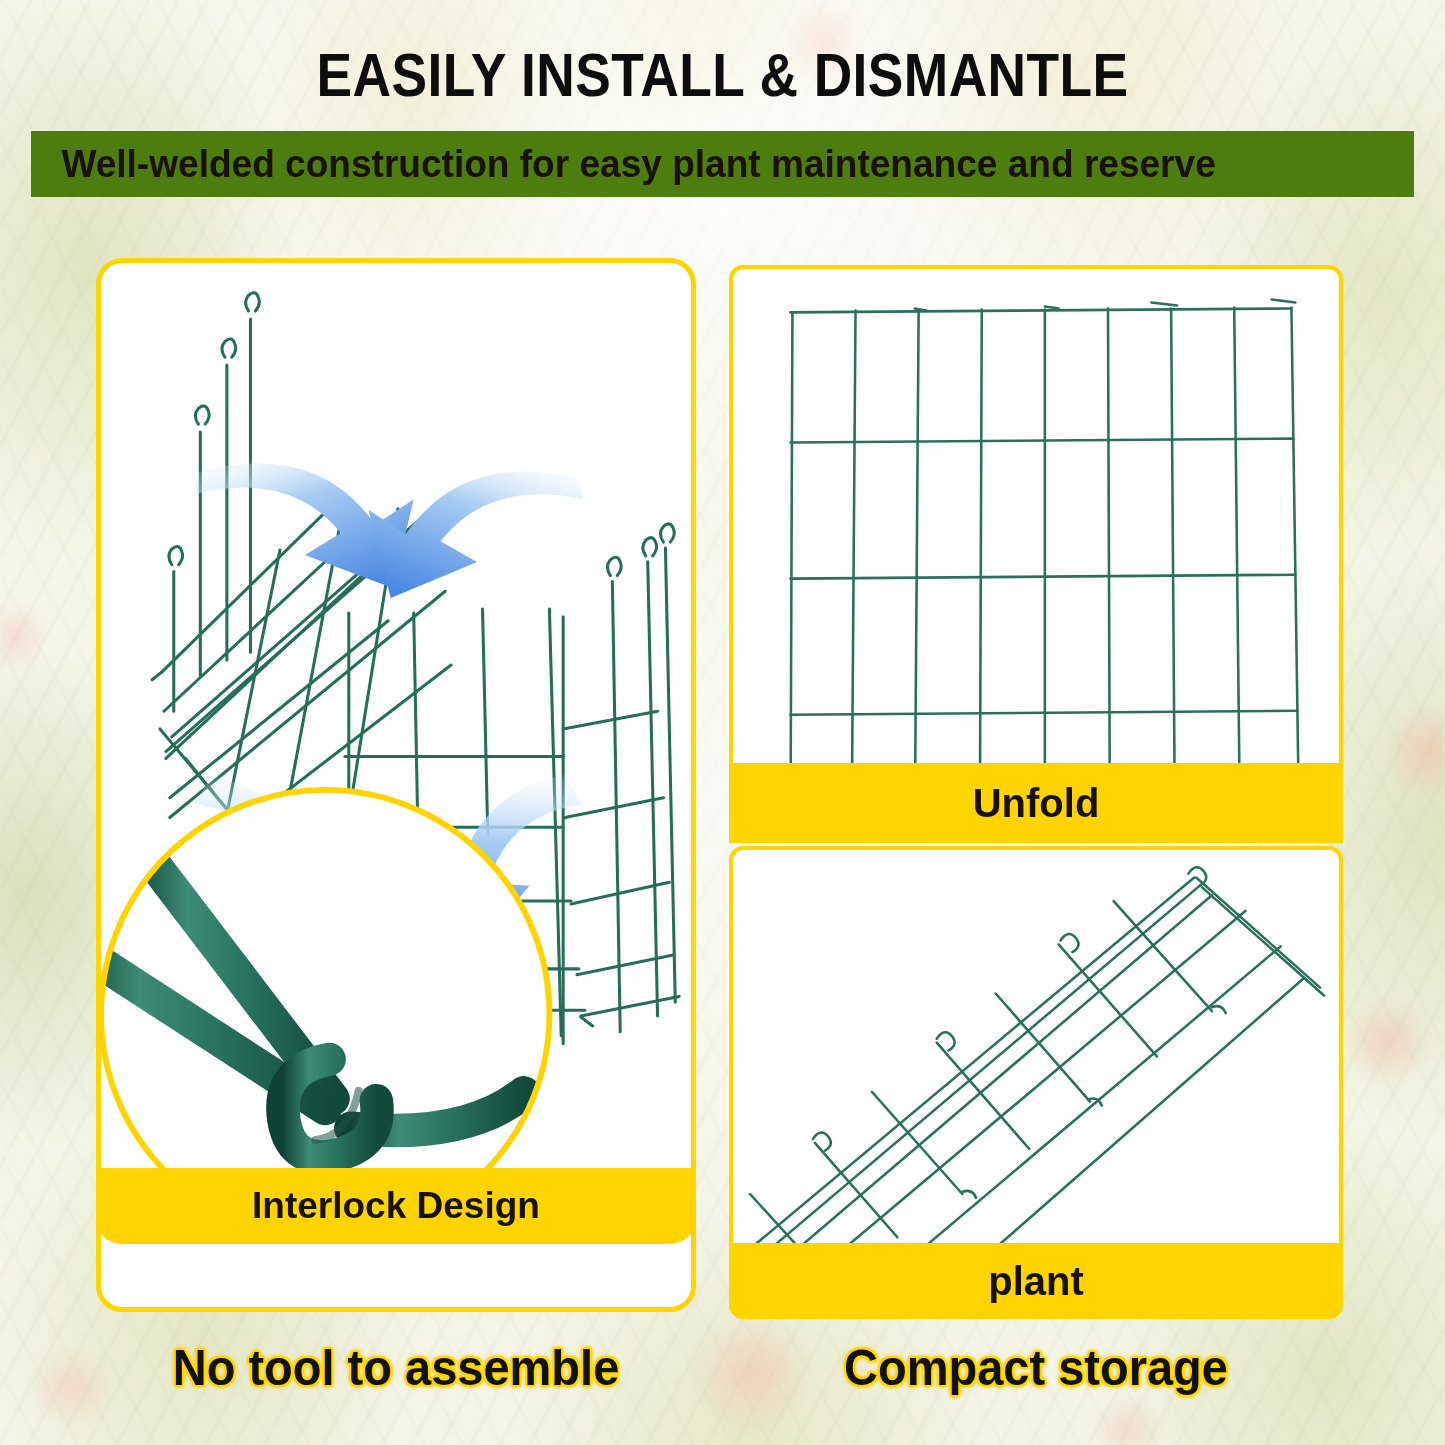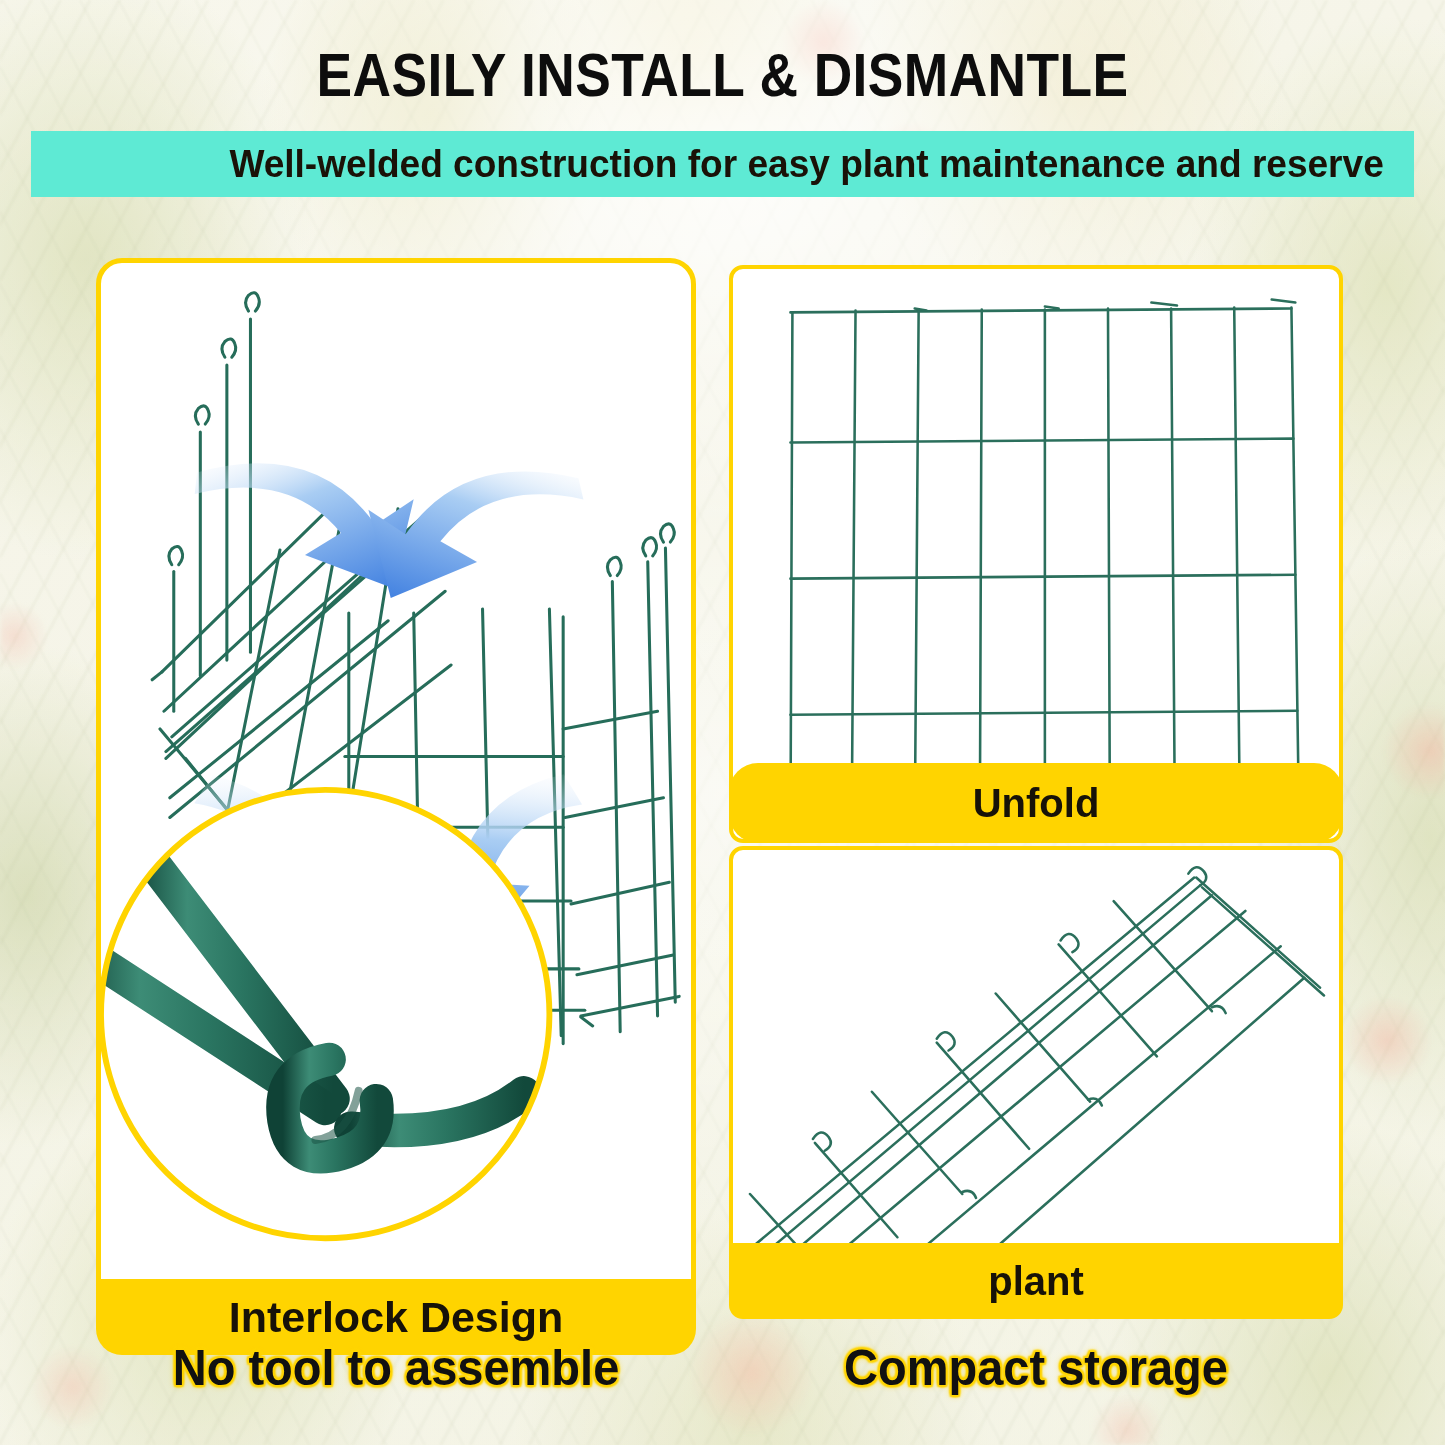--- a/index.html
+++ b/index.html
@@ -69,22 +69,22 @@
     font-weight:bold;
     letter-spacing:.5px;
     color:#0d0d0d;
     transform:scaleX(.86);
     transform-origin:center;
     white-space:nowrap;
   }
   .subtitle-bar{
     position:absolute;left:31px;top:131px;
     width:1383px;height:66px;
-    background:#5eead4;
-    display:flex;align-items:center;justify-content:flex-end;
+    background:#4d7c0f;
+    display:flex;align-items:center;justify-content:flex-start;
   }
   .subtitle-text{
     font-size:39px;line-height:44px;font-weight:bold;
     color:#1a1208;white-space:nowrap;
     transform:scaleX(.95);
   }
 
   
   .panel{position:absolute;background:#ffffff;}
   .panel-left{
@@ -104,25 +104,25 @@
     box-sizing:border-box;overflow:hidden;
   }
   .panel-art{position:absolute;inset:0;}
   .panel-art svg{display:block;width:100%;height:100%;}
 
   
   .band{
     position:absolute;
     background:#FFD400;
     display:flex;align-items:center;justify-content:center;
-    color:#171208;font-weight:bold;border-radius:29px;
+    color:#171208;font-weight:bold;
   }
   .band-left{
-    left:96px;top:1279px;width:600px;height:76px;
-    border-radius:0 0 26px 26px;font-size:43px;
+    left:96px;top:1168px;width:600px;height:76px;
+    border-radius:0 0 26px 26px;font-size:37px;
   }
   .band-unfold{
     left:729px;top:763px;width:614px;height:80px;font-size:40px;
   }
   .band-fold{
     left:729px;top:1243px;width:614px;height:76px;
     border-radius:0 0 14px 14px;font-size:40px;
   }
 
   

